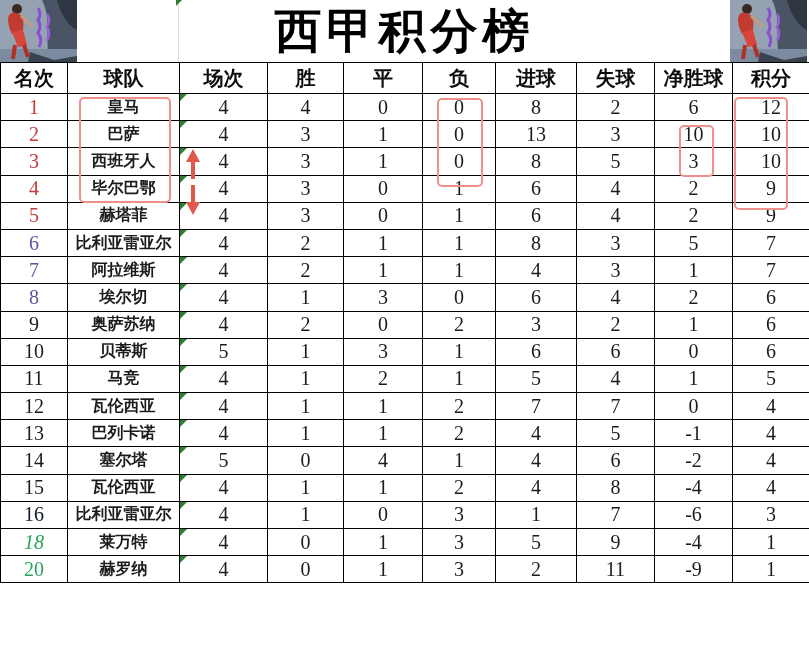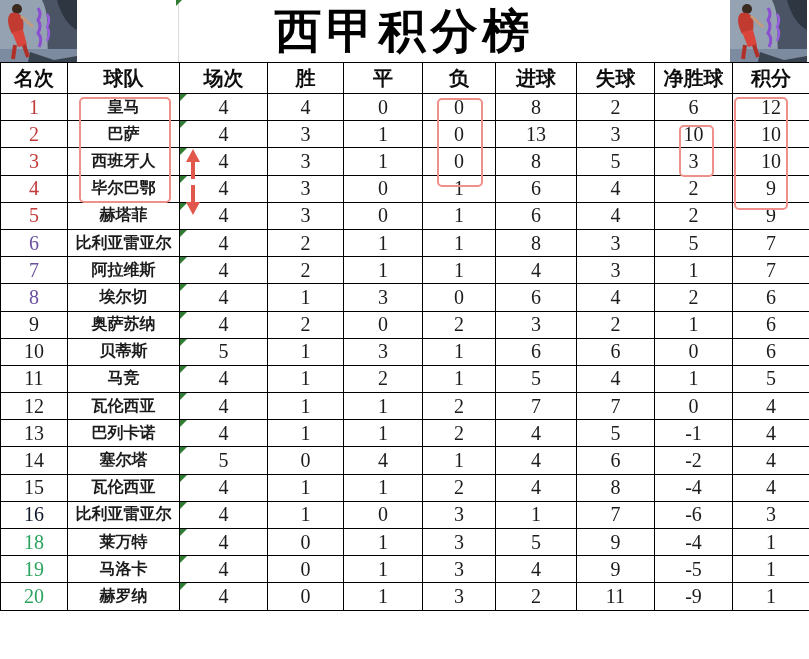--- a/index.html
+++ b/index.html
@@ -320,41 +320,29 @@
           <td class="c-played">4</td>
           <td>1</td>
           <td>0</td>
           <td>3</td>
           <td>1</td>
           <td>7</td>
           <td>-6</td>
           <td>3</td>
         </tr>
         <tr>
-          <td class="c-rank" style="color: rgb(42, 164, 94);">18</td>
+          <td class="c-rank" style="color: rgb(42, 164, 94); font-style: italic;">18</td>
           <td class="c-team">莱万特</td>
           <td class="c-played">4</td>
           <td>0</td>
           <td>1</td>
           <td>3</td>
           <td>5</td>
           <td>9</td>
           <td>-4</td>
-          <td>1</td>
-        </tr>
-        <tr>
-          <td class="c-rank" style="color: rgb(42, 164, 94);">19</td>
-          <td class="c-team">马洛卡</td>
-          <td class="c-played">4</td>
-          <td>0</td>
-          <td>1</td>
-          <td>3</td>
-          <td>4</td>
-          <td>9</td>
-          <td>-5</td>
           <td>1</td>
         </tr>
         <tr>
           <td class="c-rank" style="color: rgb(42, 164, 94); margin-left: 20px;">20</td>
           <td class="c-team">赫罗纳</td>
           <td class="c-played">4</td>
           <td>0</td>
           <td>1</td>
           <td>3</td>
           <td>2</td>

